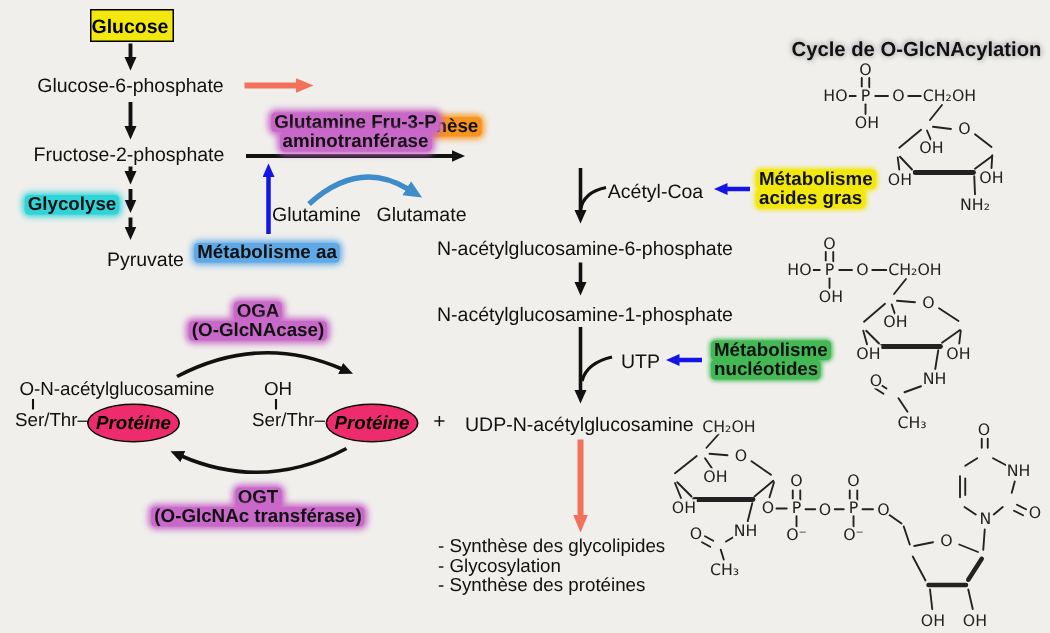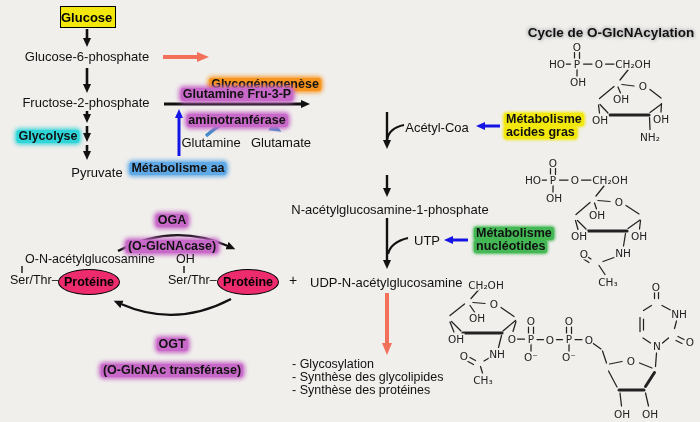--- a/index.html
+++ b/index.html
@@ -14,29 +14,29 @@
   #art{position:absolute;left:0;top:0;}
   .txt{position:absolute;font-size:12.5px;color:var(--ink);white-space:nowrap;line-height:13px;}
   .c{transform:translateX(-50%);text-align:center;}
   .b{font-weight:bold;}
   .f13{font-size:13px;}
   .hl{display:inline-block;padding:0 2px;border-radius:3px;}
   .hl-yellow{background:var(--yellow);box-shadow:0 0 3px 1px var(--yellow);}
   .hl-orange{background:var(--orange);box-shadow:0 0 4px 1.5px var(--orange);margin-top:28px;}
   .hl-cyan{background:var(--cyan);box-shadow:0 0 4px 1.5px var(--cyan);margin-left:20px;}
   .hl-lblue{background:var(--lightblue);box-shadow:0 0 4px 1.5px var(--lightblue);}
-  .hl-mag{background:var(--magenta);box-shadow:0 0 4px 2px var(--magenta);margin-top:13px;}
+  .hl-mag{background:var(--magenta);box-shadow:0 0 4px 2px var(--magenta);}
   .hl-green{background:var(--green);box-shadow:0 0 3px 1px var(--green);}
   .title-glow{text-shadow:0 0 3px var(--grayglow),0 0 5px var(--grayglow),1px 1px 3px var(--grayglow),-1px -1px 3px var(--grayglow);margin-top:20px;}
   .glucose-box{position:absolute;left:60px;top:6px;width:54px;height:20px;background:var(--yellow);
     border:1.5px solid #000;display:flex;align-items:center;justify-content:flex-start;
     font-weight:bold;font-size:13px;color:#000;}
   .ellipse{position:absolute;width:60px;height:24px;border:1.6px solid #000;border-radius:50%;
     background:var(--pink);display:flex;align-items:center;justify-content:center;
-    font-weight:bold;font-size:12.5px;color:#000;}
+    font-weight:bold;font-size:12.5px;color:#000;font-style:italic;}
   .list div{line-height:12.9px;}
   .indent{padding-left:11px;}
   .atom{font-size:10.5px;fill:var(--chem);font-family:"DejaVu Sans",sans-serif;
     text-anchor:middle;dominant-baseline:central;paint-order:stroke;stroke:var(--bg);stroke-width:3px;}
   .inkS{stroke:var(--ink);} .inkF{fill:var(--ink);}
   .salS{stroke:var(--salmon);} .salF{fill:var(--salmon);}
   .bluS{stroke:var(--blue);} .bluF{fill:var(--blue);}
   .stlS{stroke:var(--steel);} .stlF{fill:var(--steel);}
 </style>
 </head>
@@ -224,20 +224,21 @@
 
   <div class="txt c b title-glow" style="left:611px;top:6px;font-size:13.5px">Cycle de O-GlcNAcylation</div>
 
   <div class="glucose-box">
       <span>Glucose</span>
     </div>
   <div class="txt c f13" style="left:87px;top:50px">Glucose-6-phosphate</div>
   <div class="txt c f13" style="left:86px;top:96px">Fructose-2-phosphate</div>
   <div class="txt c f13" style="left:97px;top:166px">Pyruvate</div>
   <div class="txt c f13" style="left:437px;top:121px">Acétyl-Coa</div>
+  <div class="txt c f13" style="left:390px;top:159px">N-acétylglucosamine-6-phosphate</div>
   <div class="txt c f13" style="left:390px;top:203px">N-acétylglucosamine-1-phosphate</div>
   <div class="txt c f13" style="left:427px;top:234px">UTP</div>
   <div class="txt c" style="left:293px;top:274px;font-size:14px">+</div>
   <div class="txt f13" style="left:310px;top:276px">UDP-N-acétylglucosamine</div>
   <div class="txt c f13" style="left:211px;top:136px">Glutamine</div>
   <div class="txt c f13" style="left:281px;top:136px">Glutamate</div>
 
   <div class="txt c b" style="left:265px;top:50px"><span class="hl hl-orange">Glycogénogenèse</span></div>
   <div class="txt c b" style="left:38px;top:130px"><span class="hl hl-cyan">Glycolyse</span></div>
   <div class="txt c b" style="left:237px;top:75px">
@@ -255,30 +256,30 @@
   </div>
   <div class="txt c b" style="left:172px;top:325px">
     <span class="hl hl-mag">OGT</span><br>
     <span class="hl hl-mag">(O-GlcNAc transférase)</span>
   </div>
   <div class="txt c b" style="left:172px;top:201px">
     <span class="hl hl-mag">OGA</span><br>
     <span class="hl hl-mag">(O-GlcNAcase)</span>
   </div>
 
-  <div class="txt" style="left:25px;top:253px">O-N-acétylglucosamine</div>
+  <div class="txt" style="left:13px;top:253px">O-N-acétylglucosamine</div>
   <div class="txt" style="left:176px;top:253px">OH</div>
   <div class="txt" style="left:10px;top:274px">Ser/Thr–</div>
   <div class="txt" style="left:168px;top:274px">Ser/Thr–</div>
   <div class="ellipse" style="left:58px;top:269px">
       <span>Protéine</span>
     </div>
   <div class="ellipse" style="left:217px;top:269px">
       <span>Protéine</span>
     </div>
 
   <div class="txt list" style="left:292px;top:358px">
+    <div>- Synthèse des glycolipides</div>
     <div>- Glycosylation</div>
-    <div>- Synthèse des glycolipides</div>
     <div>- Synthèse des protéines</div>
   </div>
 
 </div>
 
 </body></html>

